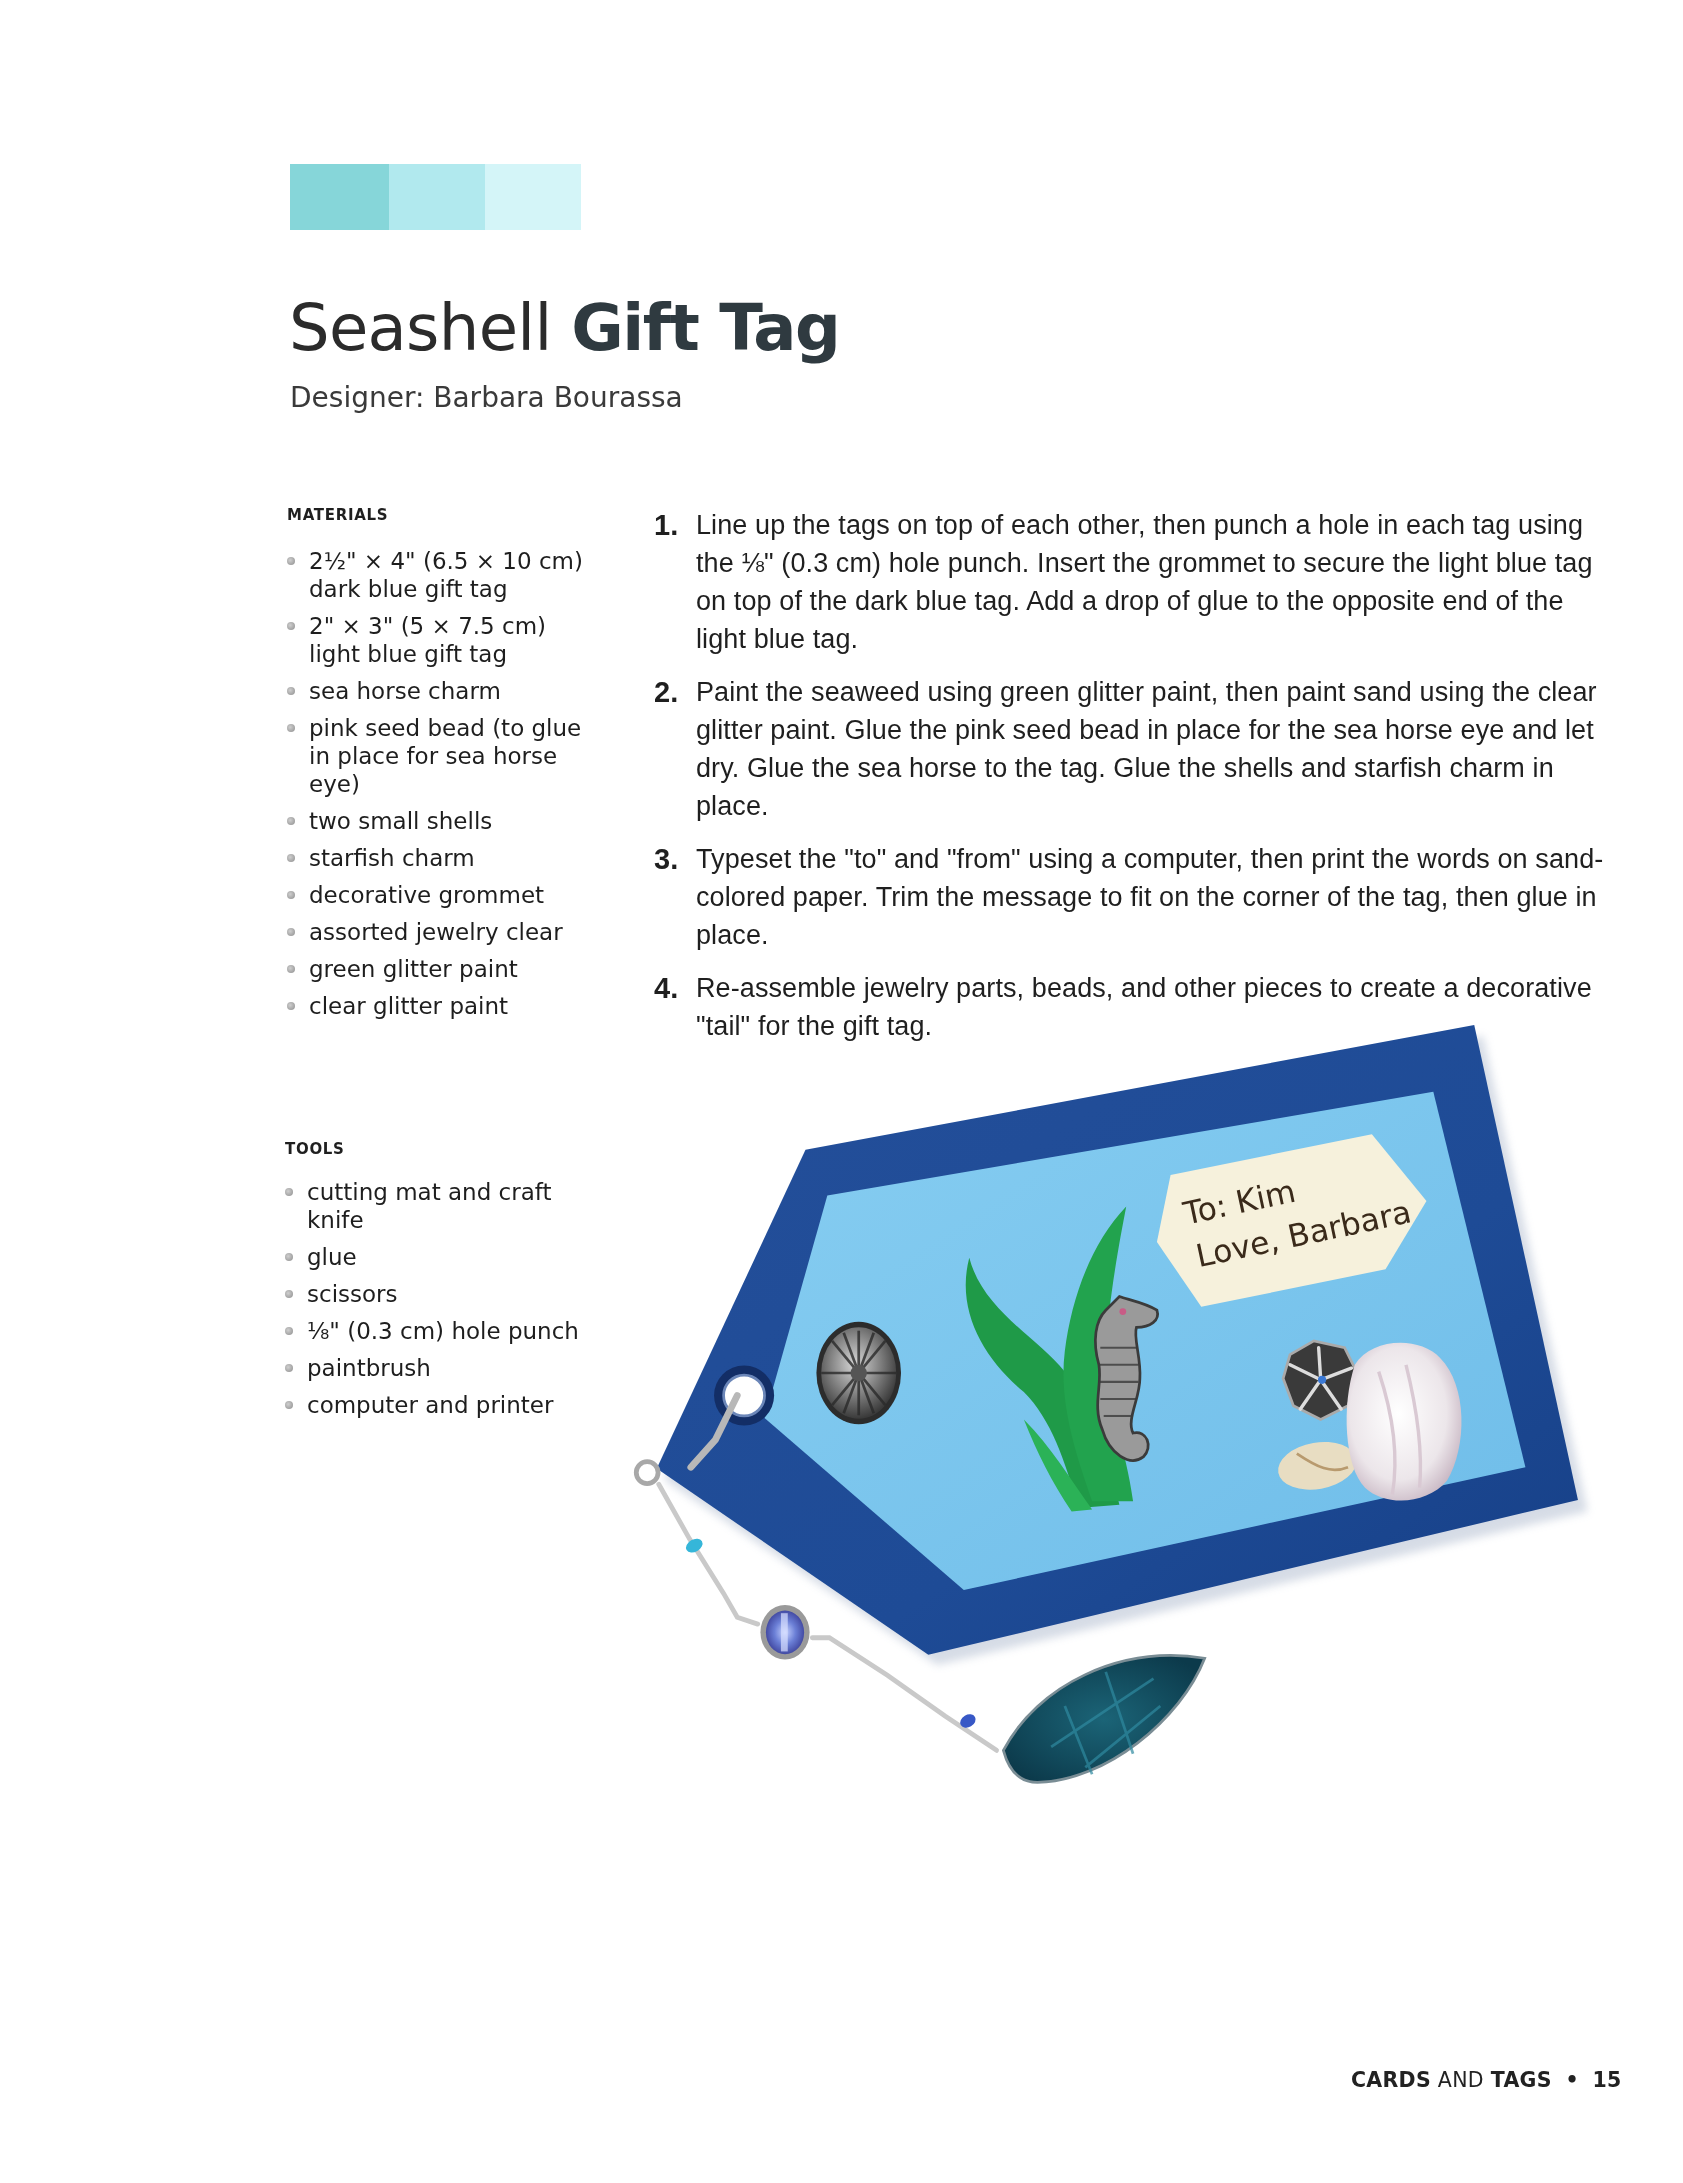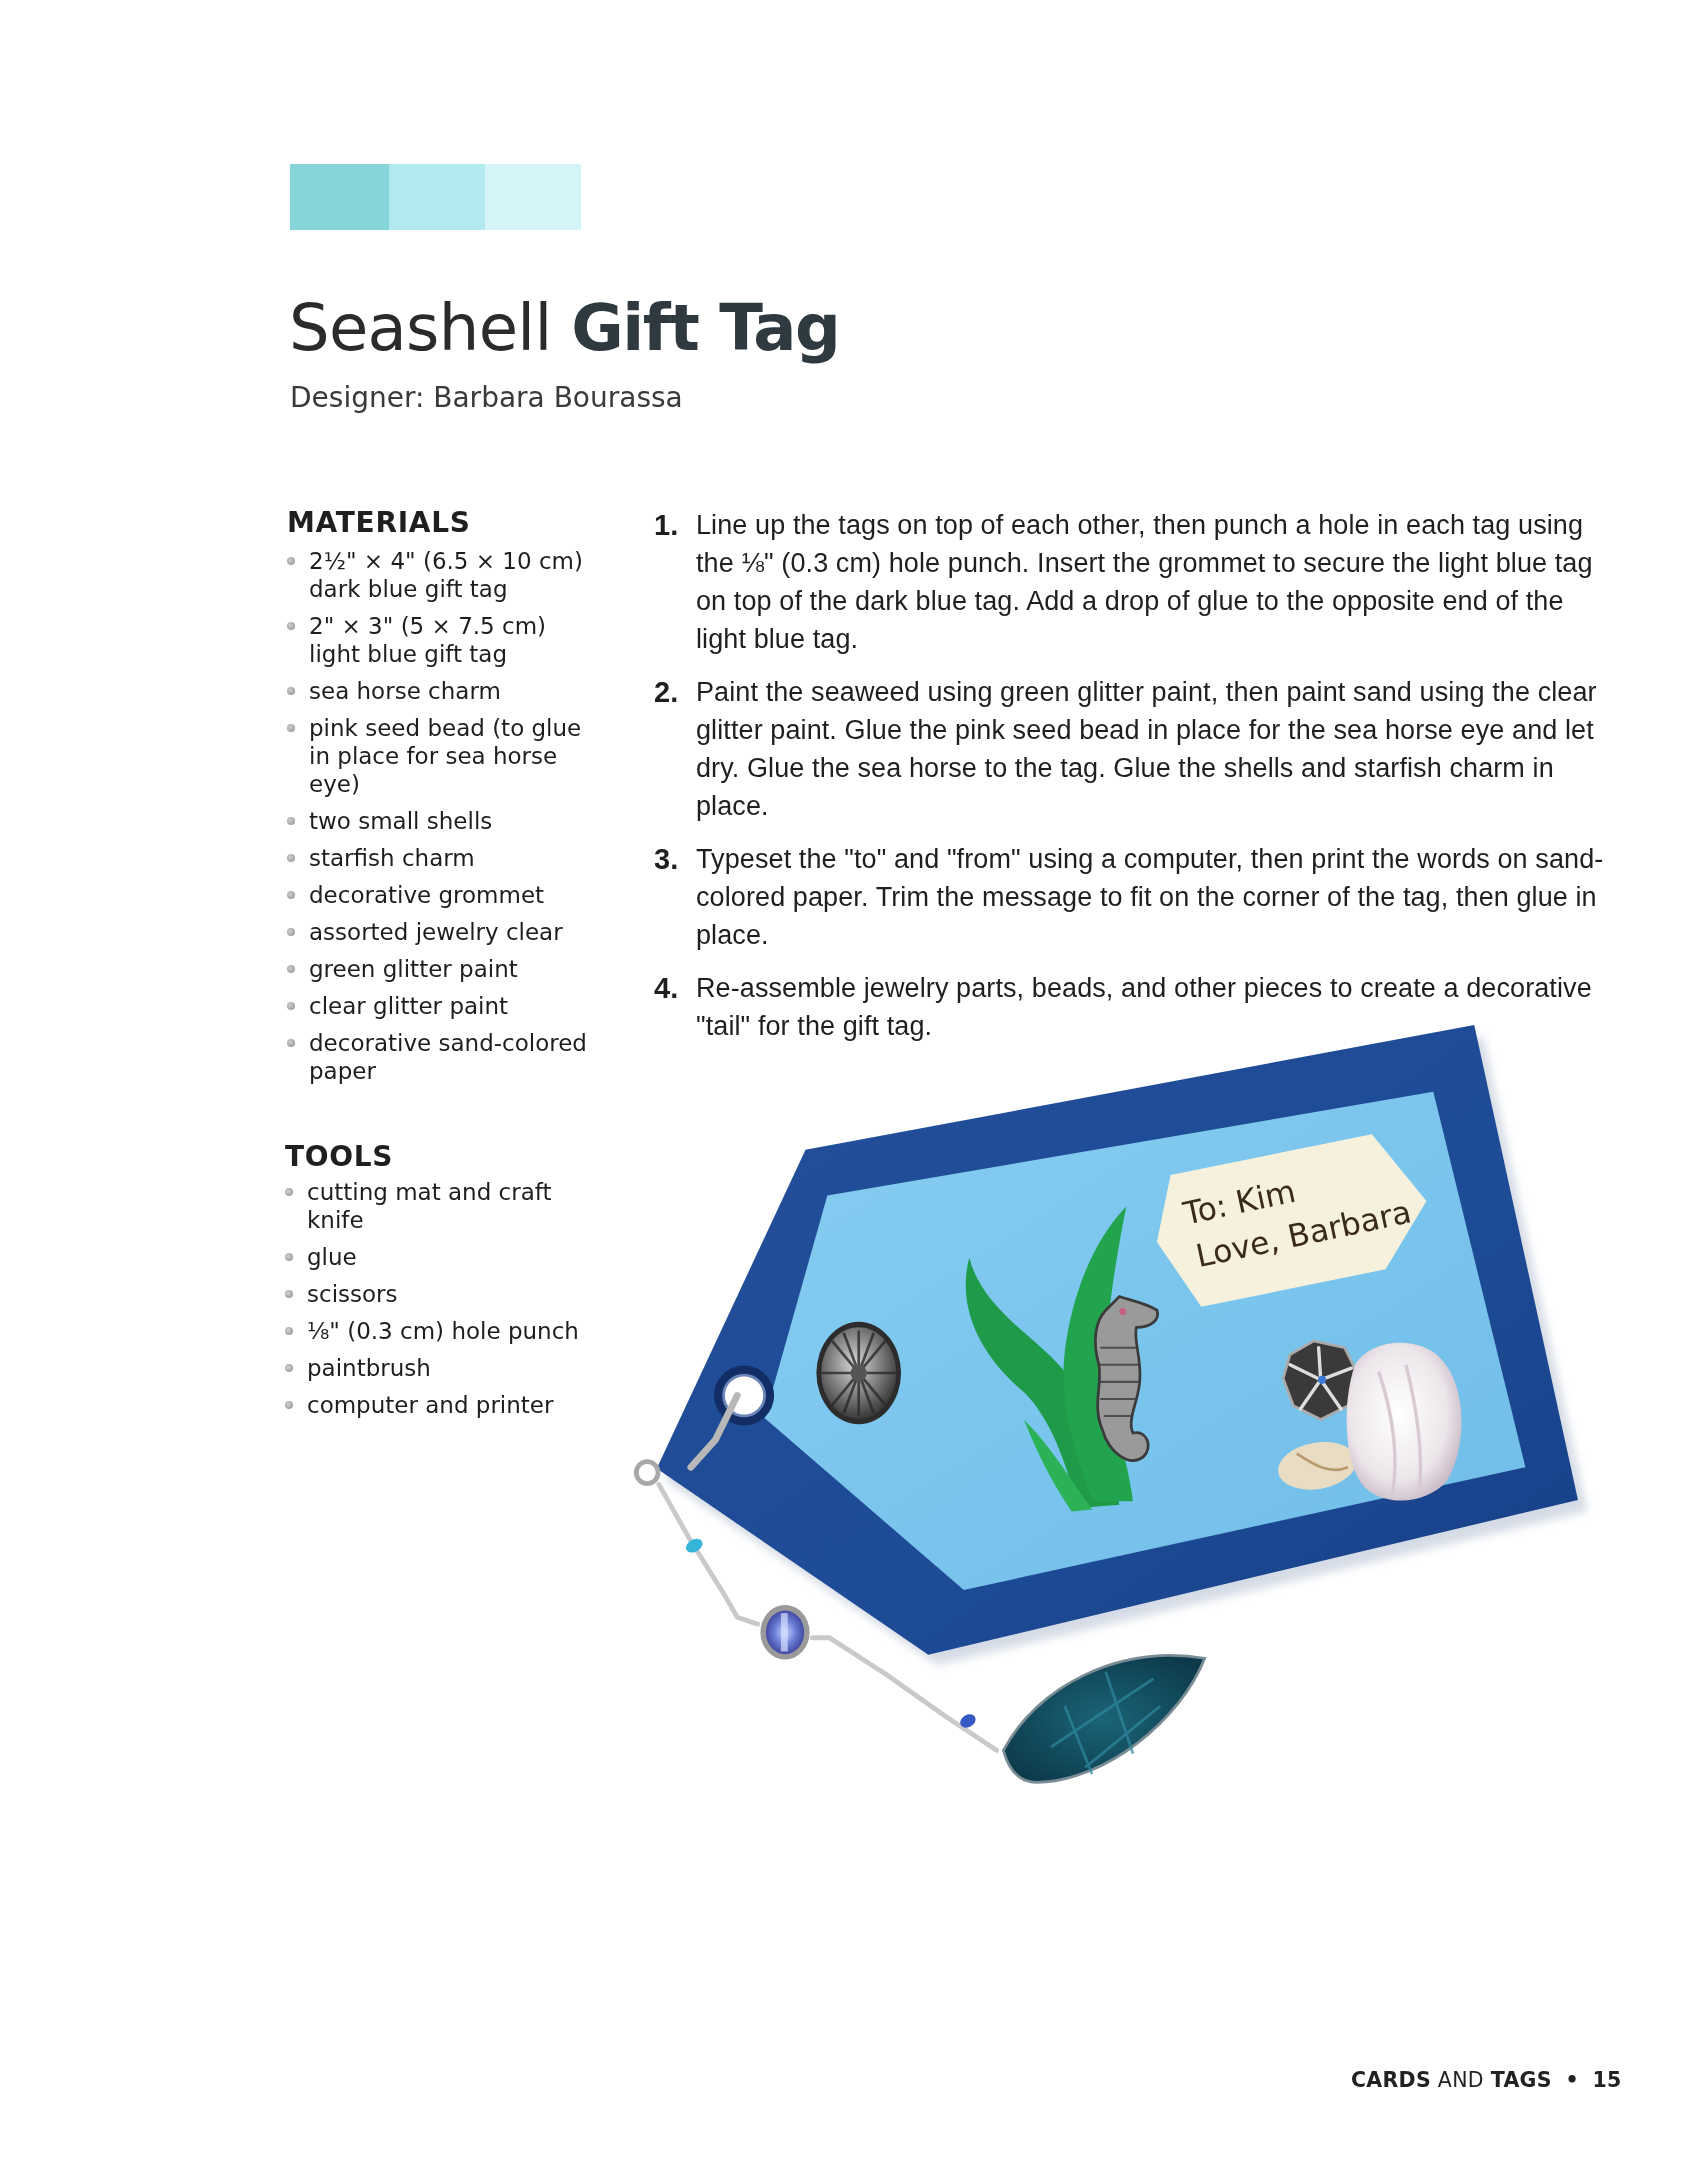--- a/index.html
+++ b/index.html
@@ -12,21 +12,21 @@
   .swatch { width: 96px; height: 66px; }
   .swatch.s0 { width: 99px; }
 
   
   .title { left: 289px; top: 287px; font-size: 64px; line-height: 82px; letter-spacing: -0.7px; white-space: nowrap; }
   .title .t-light { font-weight: normal; color: #2b2b2b; font-family: "DejaVu Sans", sans-serif; }
   .title .t-bold { font-weight: bold; color: #2f3a40; font-family: "DejaVu Sans", sans-serif; letter-spacing: -1.4px; }
   .designer { left: 290px; top: 381px; font-size: 28px; color: #3a3a3a; font-family: "DejaVu Sans", sans-serif; font-weight: normal; letter-spacing: 0px; }
 
   
-  .section-heading { font-weight: bold; font-size: 28px; letter-spacing: 0.7px; color: #1f1f1f; font-family: "DejaVu Sans", sans-serif; }
+  .section-heading { font-weight: bold; font-size: 15px; letter-spacing: 0.7px; color: #1f1f1f; font-family: "DejaVu Sans", sans-serif; }
   .materials-heading { left: 287px; top: 506px; }
   .tools-heading { left: 285px; top: 1140px; }
   .list { margin: 0; padding: 0; list-style: none; }
   .list li { position: relative; padding-left: 22px; font-size: 23px; line-height: 28px; color: #1e1e1e; margin-bottom: 9px; }
   .list li .bullet { position: absolute; left: 0; top: 9.6px; width: 8.2px; height: 8.2px; border-radius: 50%;
                      background: radial-gradient(circle at 40% 40%, #cfcfcf, #8d8d8d); }
   .materials-list { left: 287px; top: 547px; width: 300px; }
   .tools-list { left: 285px; top: 1178px; width: 328px; }
   .tools-list li { margin-bottom: 9px; }
 
@@ -66,21 +66,20 @@
   <li><span class="bullet"></span><span>2½" × 4" (6.5 × 10 cm) dark blue gift tag</span></li>
   <li><span class="bullet"></span><span>2" × 3" (5 × 7.5 cm) light blue gift tag</span></li>
   <li><span class="bullet"></span><span>sea horse charm</span></li>
   <li><span class="bullet"></span><span>pink seed bead (to glue in place for sea horse eye)</span></li>
   <li><span class="bullet"></span><span>two small shells</span></li>
   <li><span class="bullet"></span><span>starfish charm</span></li>
   <li><span class="bullet"></span><span>decorative grommet</span></li>
   <li><span class="bullet"></span><span>assorted jewelry clear</span></li>
   <li><span class="bullet"></span><span>green glitter paint</span></li>
   <li><span class="bullet"></span><span>clear glitter paint</span></li>
-  <li><span class="bullet"></span><span>decorative sand-colored paper</span></li>
 </ul>
 
 <div class="abs section-heading tools-heading">TOOLS</div>
 <ul class="abs list tools-list">
   <li><span class="bullet"></span><span>cutting mat and craft knife</span></li>
   <li><span class="bullet"></span><span>glue</span></li>
   <li><span class="bullet"></span><span>scissors</span></li>
   <li><span class="bullet"></span><span>⅛" (0.3 cm) hole punch</span></li>
   <li><span class="bullet"></span><span>paintbrush</span></li>
   <li><span class="bullet"></span><span>computer and printer</span></li>

